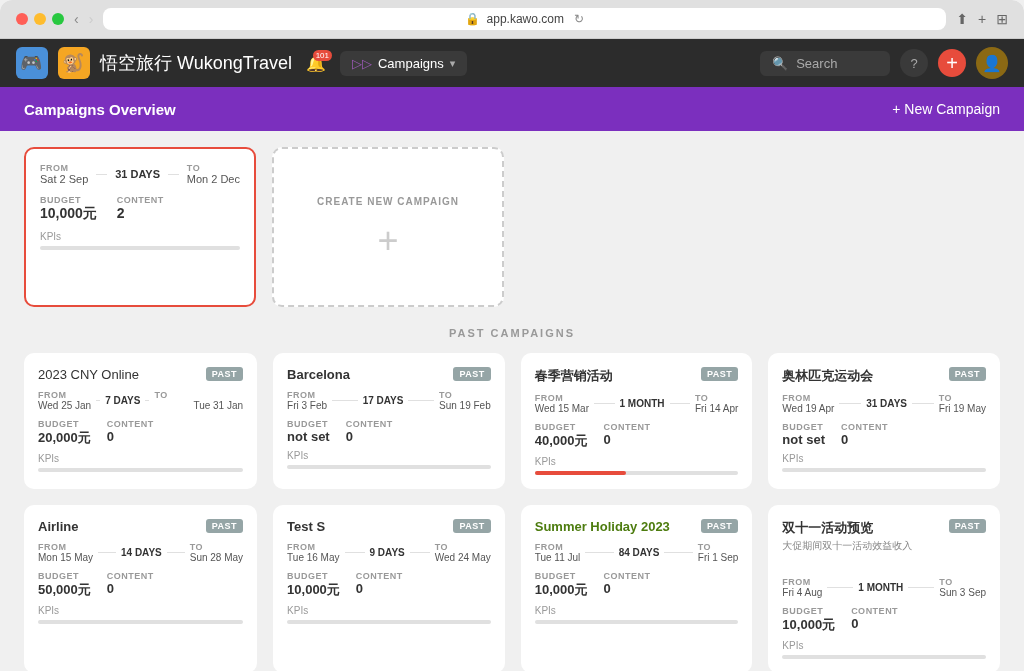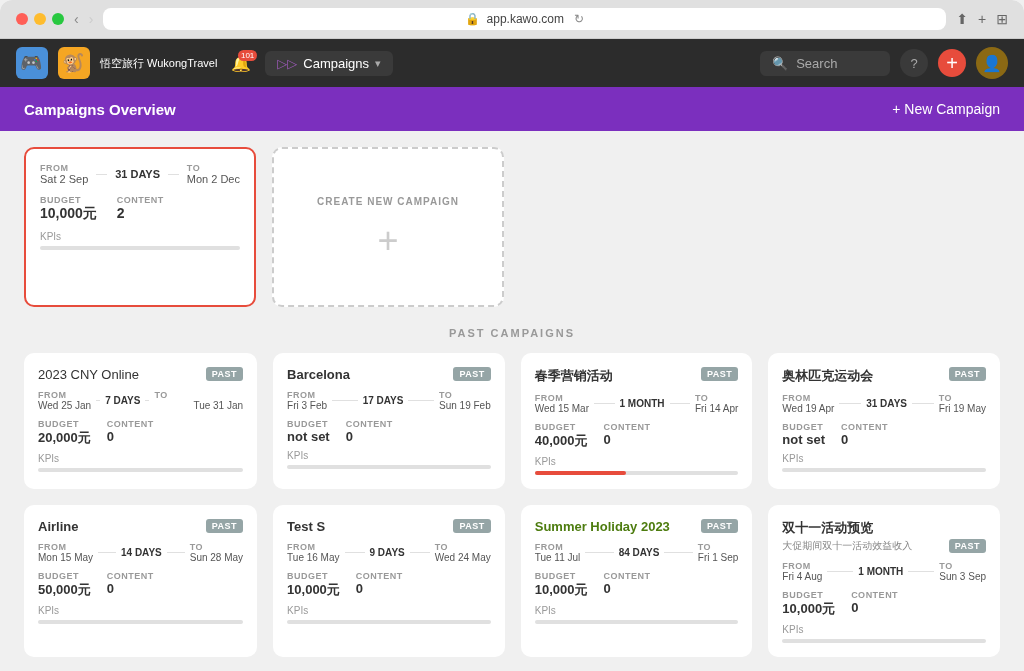--- a/index.html
+++ b/index.html
@@ -29,21 +29,21 @@
   <div style="display:flex;gap:10px;color:#666;font-size:14px;">
     <span>⬆</span>
     <span>+</span>
     <span>⊞</span>
   </div>
 </div>
 
 <div style="background:#2c2c2c;padding:0 16px;height:48px;display:flex;align-items:center;gap:10px;">
   <div style="width:32px;height:32px;border-radius:6px;background:#4a90d9;display:flex;align-items:center;justify-content:center;font-size:18px;">🎮</div>
   <div style="width:32px;height:32px;border-radius:6px;background:#f5a623;display:flex;align-items:center;justify-content:center;font-size:18px;">🐒</div>
-  <span style="color:white;font-size:11px;font-weight:500;">悟空旅行 WukongTravel</span>
+  <span style="color:white;font-size:18px;font-weight:500;">悟空旅行 WukongTravel</span>
   <button style="background:none;border:none;color:#aaa;cursor:pointer;font-size:16px;position:relative;margin-left:4px;">
     🔔
     <span style="position:absolute;top:-4px;right:-6px;background:#e74c3c;color:white;font-size:8px;border-radius:8px;padding:1px 3px;">101</span>
   </button>
   <div style="display:flex;align-items:center;gap:6px;background:#3a3a3a;border-radius:6px;padding:5px 12px;margin-left:4px;">
     <span style="color:#9b59b6;font-size:13px;">▷▷</span>
     <span style="color:white;font-size:13px;">Campaigns</span>
     <span style="color:#aaa;font-size:11px;">▾</span>
   </div>
   <div style="flex:1;"></div>
@@ -339,21 +339,21 @@
       </div>
       <div>
         <div style="font-size:9px;color:#999;font-weight:600;letter-spacing:0.5px;">CONTENT</div>
         <div style="font-size:13px;font-weight:700;color:#333;">0</div>
       </div>
     </div>
     <div style="font-size:10px;color:#999;margin-bottom:4px;">KPIs</div>
     <div style="height:4px;background:#e0e0e0;border-radius:2px;"></div>
   </div>
         <div style="background: white; border-radius: 10px; padding: 14px; cursor: pointer;">
-    <div style="display:flex;justify-content:space-between;align-items:flex-end;margin-bottom:8px;">
+    <div style="display:flex;justify-content:space-between;align-items:flex-start;margin-bottom:24px;">
       <div>
         <div style="font-size:13px;font-weight:700;color:#333;">双十一活动预览</div>
         <div style="font-size:10px;color:#888;margin-top:2px;">大促期间双十一活动效益收入</div>
       </div>
       <span style="font-size:9px;font-weight:700;padding:2px 6px;border-radius:3px;letter-spacing:0.5px;background:#95a5a6;color:white;flex-shrink:0;">PAST</span>
     </div>
     <div style="display:flex;align-items:center;gap:3px;margin-bottom:8px;flex-wrap:nowrap;">
       <div style="display:flex;flex-direction:column;flex-shrink:0;">
         <span style="font-size:9px;color:#999;font-weight:600;letter-spacing:0.5px;">FROM</span>
         <span style="font-size:10px;color:#555;white-space:nowrap;">Fri 4 Aug</span>

